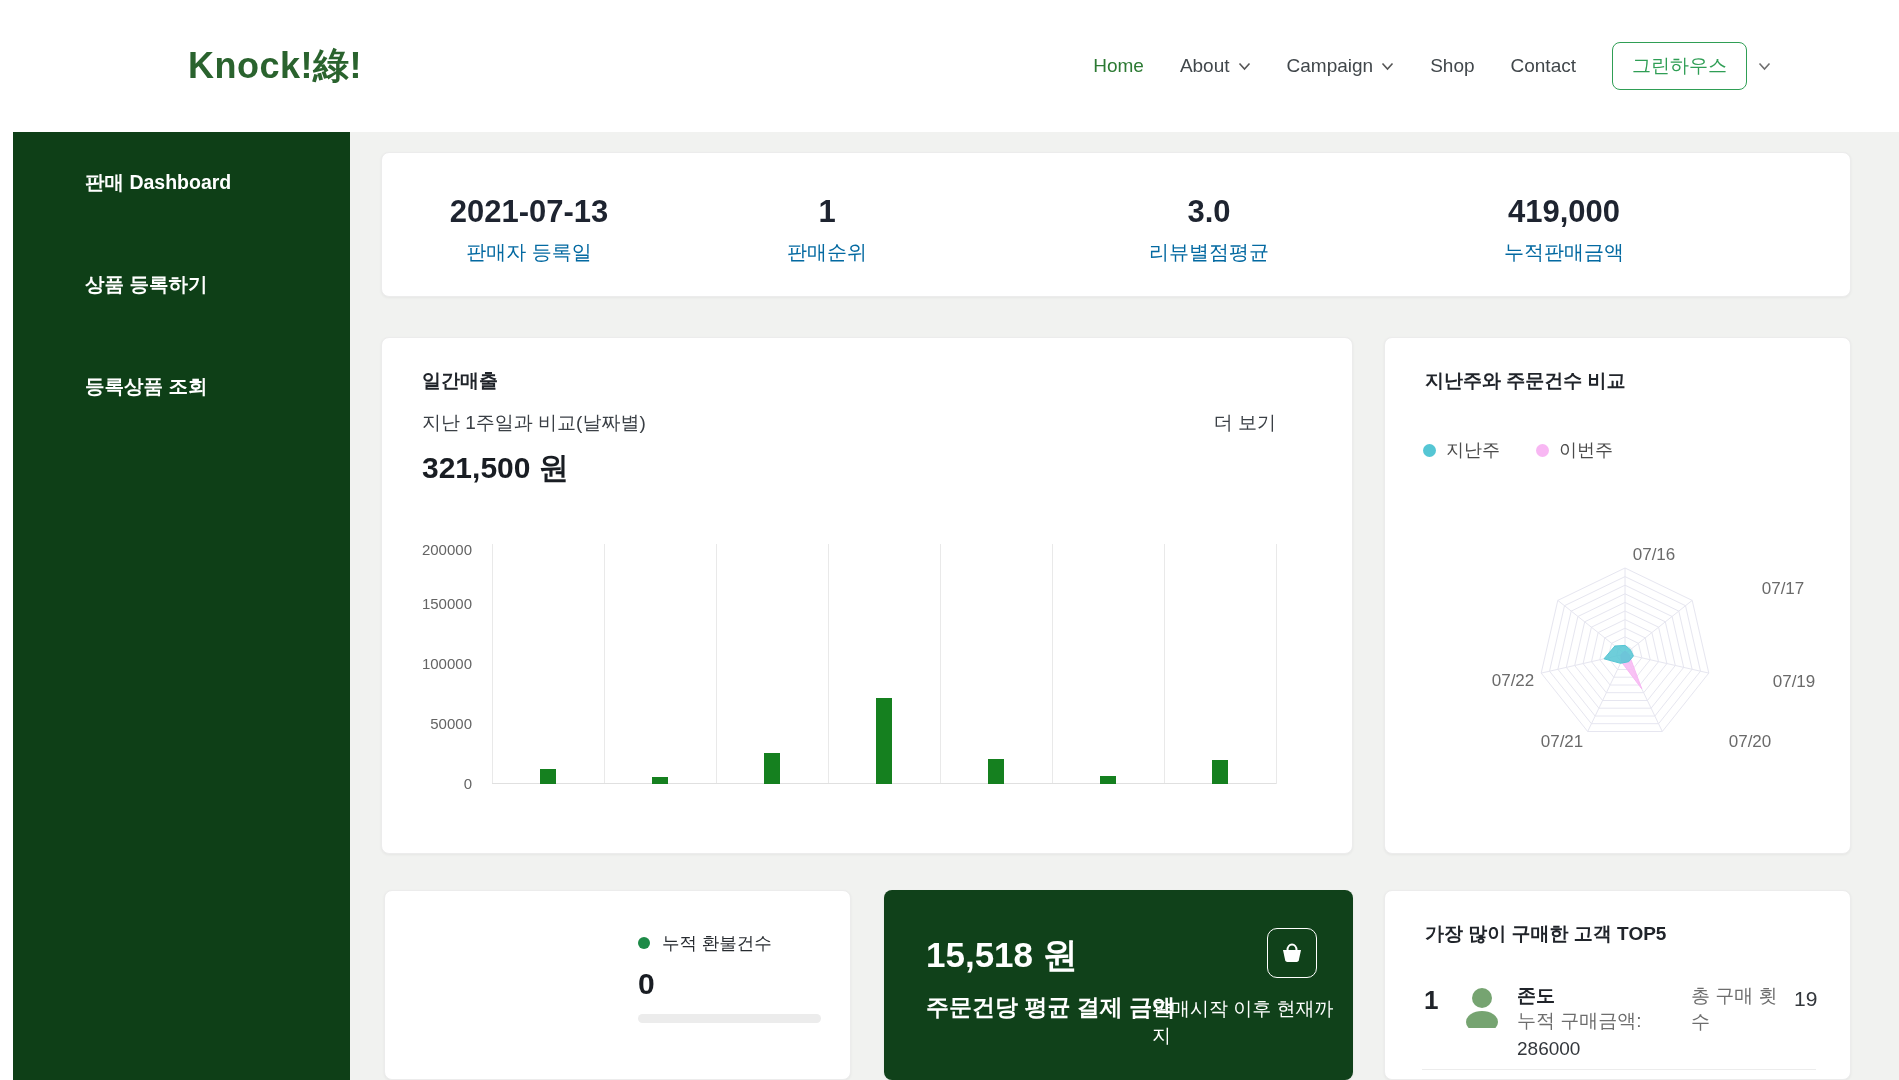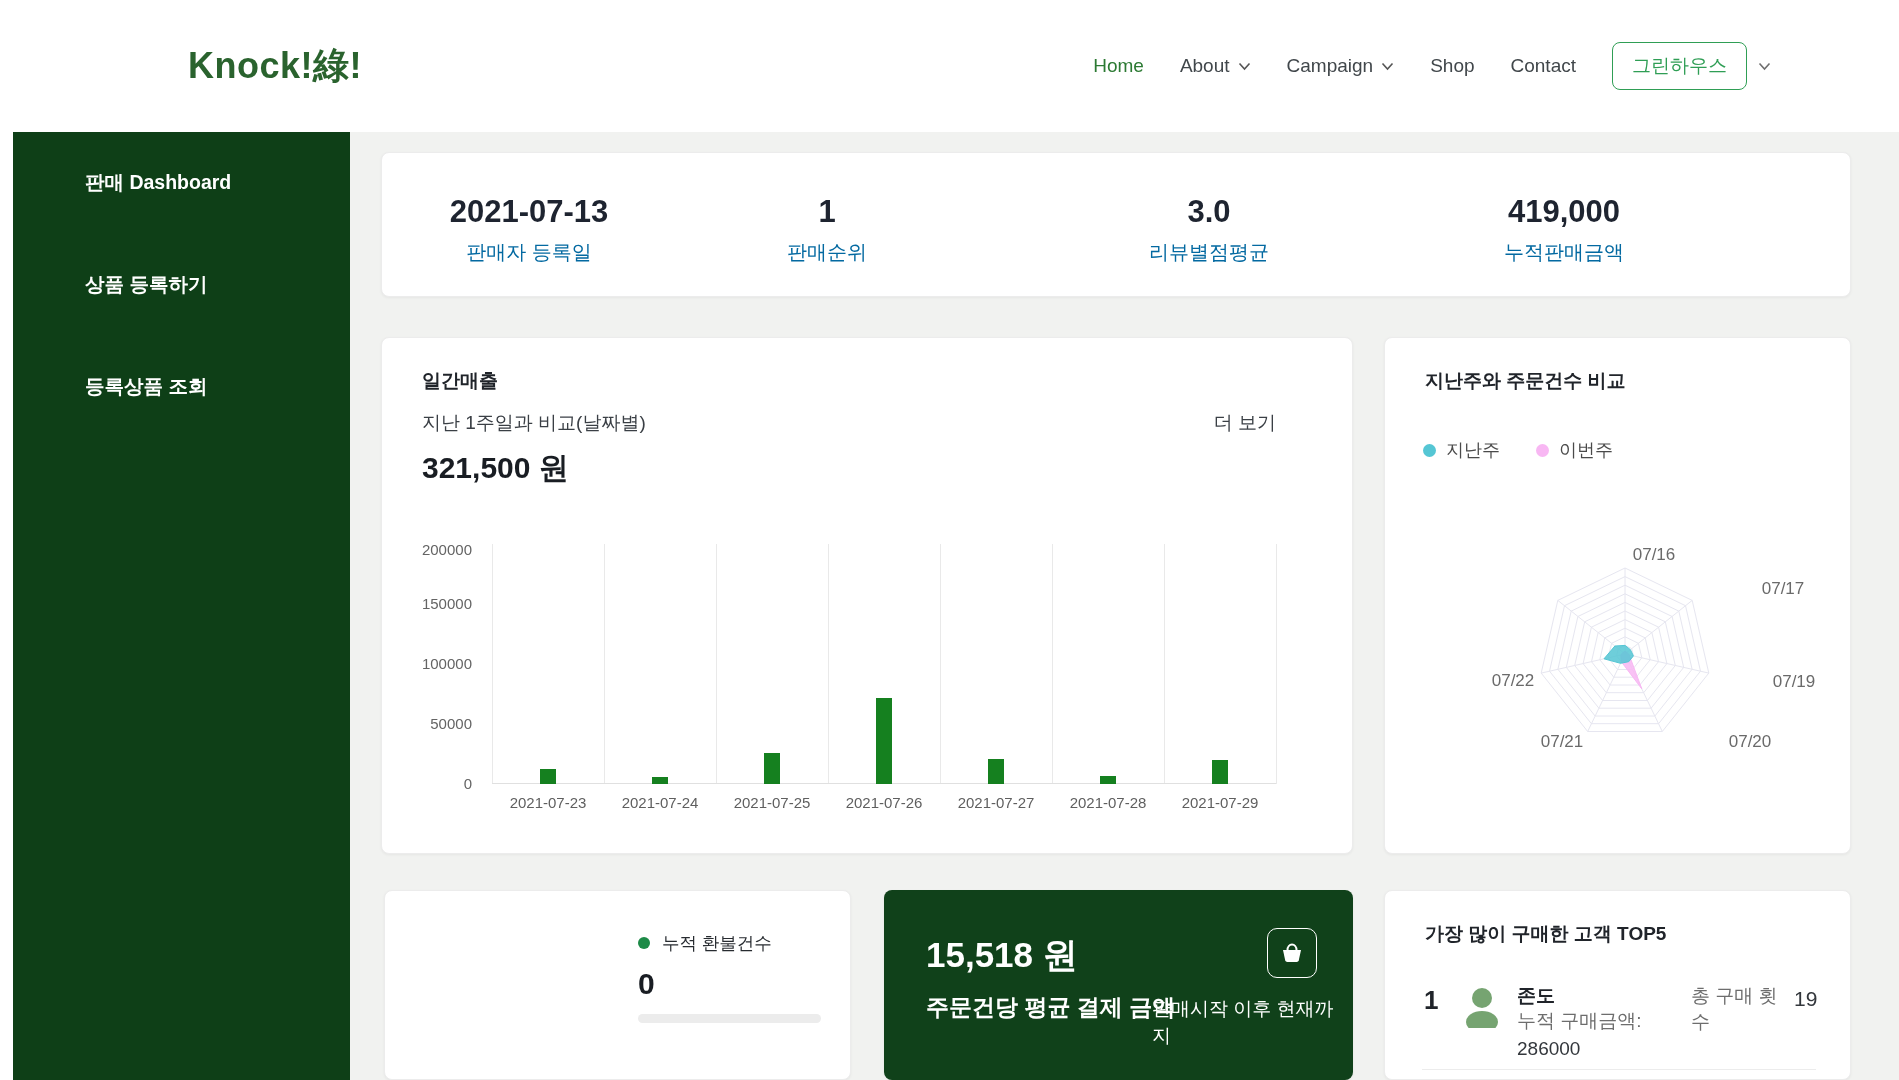--- a/index.html
+++ b/index.html
@@ -162,29 +162,20 @@
         <div class="vline" style="left: 672px;"></div>
         <div class="vline" style="left: 784px;"></div>
         <div class="baseline"></div>
         <div class="bar" style="left: 48px; height: 15px; background: rgb(21, 128, 31);"></div>
         <div class="bar" style="left: 160px; height: 7.2px; background: rgb(21, 128, 31);"></div>
         <div class="bar" style="left: 272px; height: 31.2px; background: rgb(21, 128, 31);"></div>
         <div class="bar" style="left: 384px; height: 86.4px; background: rgb(21, 128, 31);"></div>
         <div class="bar" style="left: 496px; height: 25.2px; background: rgb(21, 128, 31);"></div>
         <div class="bar" style="left: 608px; height: 7.8px; background: rgb(21, 128, 31);"></div>
         <div class="bar" style="left: 720px; height: 24px; background: rgb(21, 128, 31);"></div>
-      </div>
-    <div id="bar-xlabels">
-        <div class="xlabel" style="left: 0px; width: 112px;">2021-07-23</div>
-        <div class="xlabel" style="left: 112px; width: 112px;">2021-07-24</div>
-        <div class="xlabel" style="left: 224px; width: 112px;">2021-07-25</div>
-        <div class="xlabel" style="left: 336px; width: 112px;">2021-07-26</div>
-        <div class="xlabel" style="left: 448px; width: 112px;">2021-07-27</div>
-        <div class="xlabel" style="left: 560px; width: 112px;">2021-07-28</div>
-        <div class="xlabel" style="left: 672px; width: 112px;">2021-07-29</div>
       </div>
   </div>
 
   <div id="radar-card" class="card">
     <div class="card-title">지난주와 주문건수 비교</div>
     <div id="radar-legend">
         <div class="legend-item">
           <span class="legend-dot" style="background: rgb(85, 198, 212);"></span>
           <span>지난주</span>
         </div>

